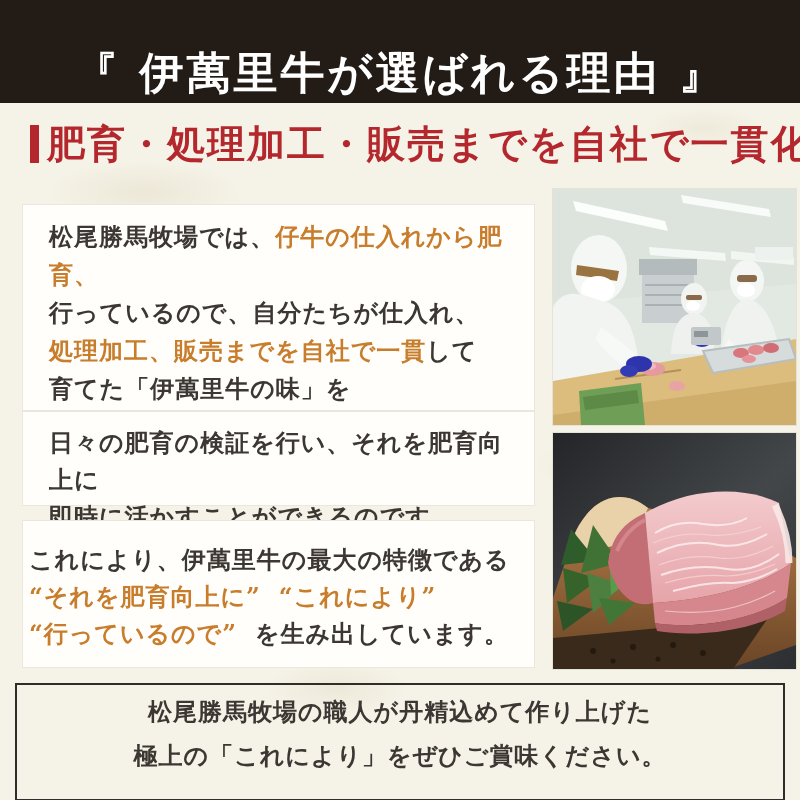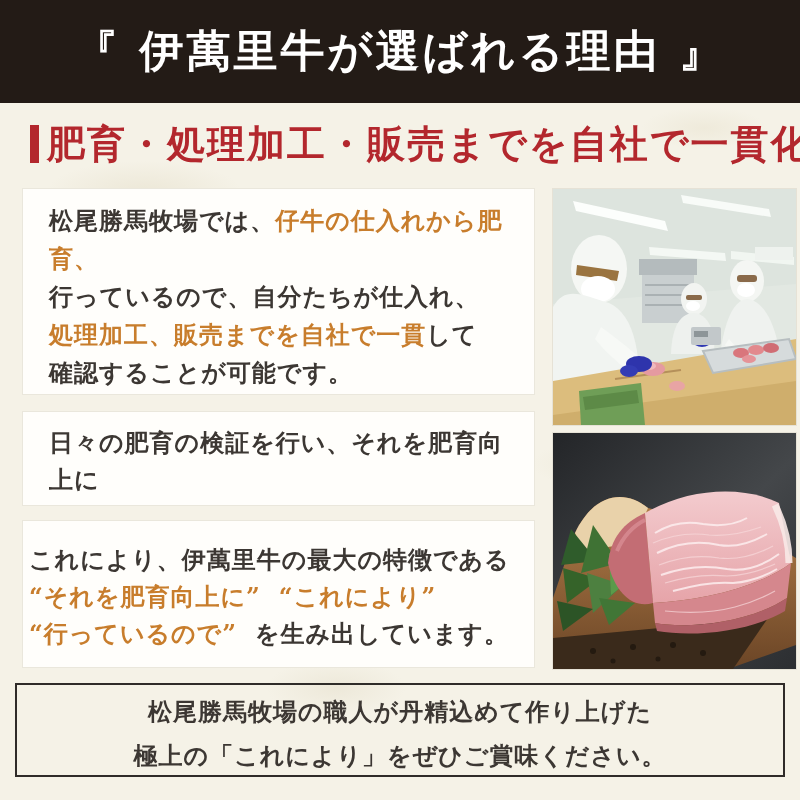--- a/index.html
+++ b/index.html
@@ -9,71 +9,72 @@
     background-image:
       radial-gradient(ellipse 140px 45px at 18% 24%, rgba(222,214,189,.38), transparent 70%),
       radial-gradient(ellipse 110px 35px at 76% 58%, rgba(224,216,192,.32), transparent 70%),
       radial-gradient(ellipse 100px 40px at 42% 86%, rgba(220,212,188,.32), transparent 70%),
       radial-gradient(ellipse 90px 30px at 88% 16%, rgba(224,216,190,.3), transparent 70%);
     font-family:"DejaVu Serif","Liberation Serif",serif;
     color:#3c3733;
   }
   .banner{
     position:absolute;left:0;top:0;width:800px;height:103px;
-    background:#231b16;display:flex;align-items:center;justify-content:center;
+    background:#231b16;display:flex;align-items:flex-end;justify-content:center;
   }
   .banner-title{
     color:#ffffff;font-size:44px;font-weight:700;letter-spacing:3px;white-space:nowrap;
   }
   .heading-row{
     position:absolute;left:30px;top:123px;height:42px;display:flex;align-items:center;
   }
   .heading-bar{width:9px;height:38px;background:#b3272d;margin-right:8px;}
   .heading-title{
     color:#b3272d;font-size:38px;font-weight:700;letter-spacing:2px;line-height:1;white-space:nowrap;
   }
   .card{
     position:absolute;left:22px;width:513px;box-sizing:border-box;
     background:#fffefb;border:1px solid #eae7dc;
     font-size:24px;font-weight:600;line-height:38px;letter-spacing:1px;
   }
-  .card1{top:188px;height:207px;padding:13px 10px 0 26px;}
+  .card1{top:204px;height:207px;padding:13px 10px 0 26px;}
   .card2{top:411px;height:95px;padding:12px 10px 0 26px;line-height:37px;}
   .card3{top:520px;height:148px;padding:20px 6px 0 6px;text-align:left;line-height:37px;}
   .orange{color:#c87d2c;}
   .q-gap{display:inline-block;width:18px;}
   .photo{
     position:absolute;left:552px;width:243px;height:236px;overflow:hidden;
     border:1px solid #e6e2d6;box-sizing:content-box;
   }
   .photo svg{display:block;}
   .photo1{top:188px;}
   .photo2{top:432px;}
   .footer-box{
-    position:absolute;left:15px;top:683px;width:770px;height:94px;box-sizing:border-box;
+    position:absolute;left:15px;top:683px;width:770px;height:118px;box-sizing:border-box;
     border:2px solid #2f2c29;text-align:center;
     font-size:24px;font-weight:600;line-height:44px;letter-spacing:1px;padding-top:5px;
   }
 </style>
 </head>
 <body>
 
 <div class="banner">
   <span class="banner-title">『 伊萬里牛が選ばれる理由 』</span>
 </div>
 
 <div class="heading-row">
   <span class="heading-bar"></span>
   <span class="heading-title">肥育・処理加工・販売までを自社で一貫化</span>
 </div>
 
 <div class="card card1">
   <div><span>松尾勝馬牧場では、</span><span class="orange">仔牛の仕入れから肥育、</span></div>
   <div>行っているので、自分たちが仕入れ、</div>
   <div><span class="orange">処理加工、販売までを自社で一貫</span><span>して</span></div>
+  <div>育てた「伊萬里牛の味」を</div>
   <div>確認することが可能です。</div>
 </div>
 
 <div class="photo photo1">
   <svg width="243" height="236" viewBox="0 0 243 236" role="img">
     <rect width="243" height="236" fill="#e2e8e2"></rect>
 
     <polygon points="0,0 243,0 243,95 0,115" fill="#dde4de"></polygon>
     <polygon points="20,12 112,32 115,42 23,22" fill="#fcfefc"></polygon>
     <polygon points="128,6 216,20 218,28 130,14" fill="#f8fbf8"></polygon>
@@ -125,20 +126,21 @@
     <ellipse cx="86" cy="175" rx="13" ry="8" fill="#2e34ac"></ellipse>
     <ellipse cx="76" cy="182" rx="9" ry="6" fill="#343cb4"></ellipse>
 
     <polygon points="26,202 88,194 92,236 28,236" fill="#6f9e57"></polygon>
     <polygon points="30,208 84,201 86,214 32,221" fill="#5d8a47"></polygon>
   </svg>
 </div>
 
 <div class="card card2">
   <div>日々の肥育の検証を行い、それを肥育向上に</div>
+  <div>即時に活かすことができるのです。</div>
 </div>
 
 <div class="card card3">
   <div>これにより、伊萬里牛の最大の特徴である</div>
   <div><span class="orange">“それを肥育向上に”</span><span class="q-gap"></span><span class="orange">“これにより”</span></div>
   <div><span class="orange">“行っているので”</span><span class="q-gap"></span><span>を生み出しています。</span></div>
 </div>
 
 <div class="photo photo2">
   <svg width="243" height="236" viewBox="0 0 243 236" role="img">

